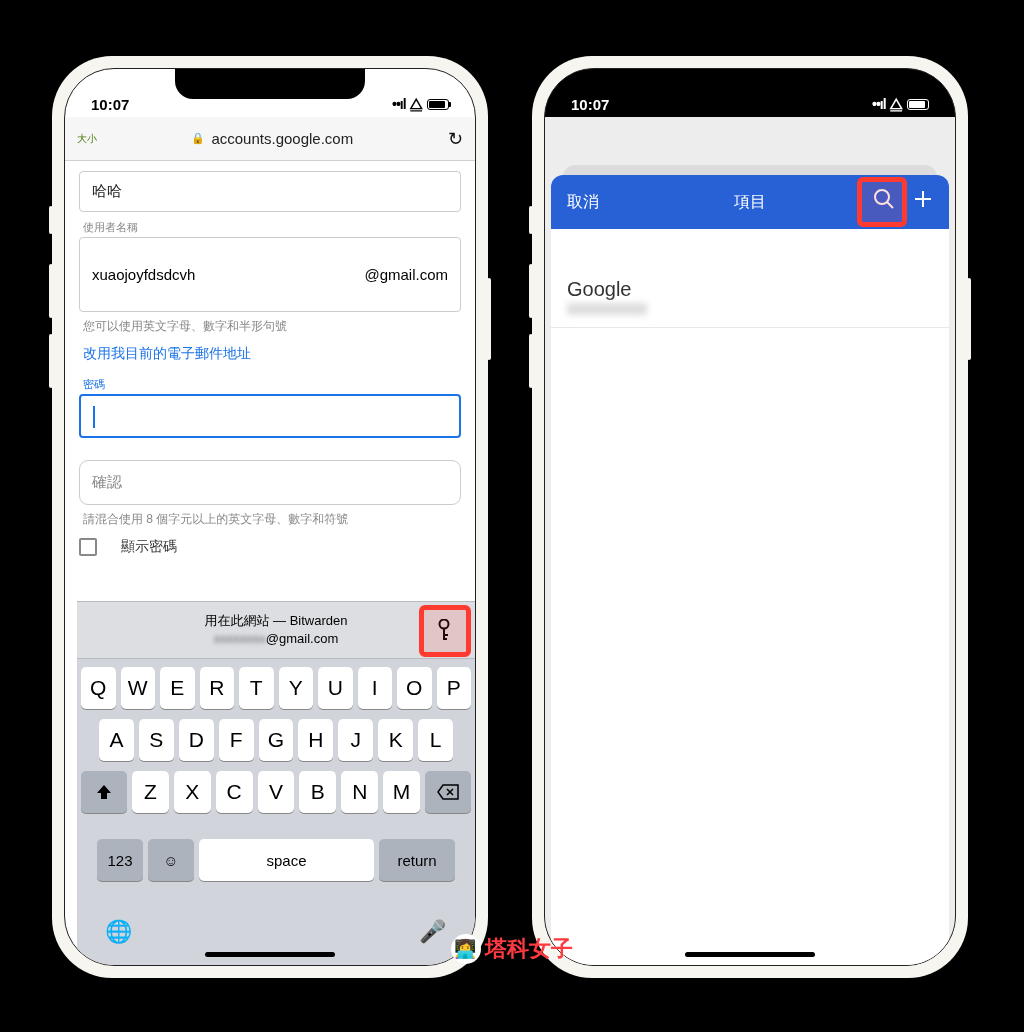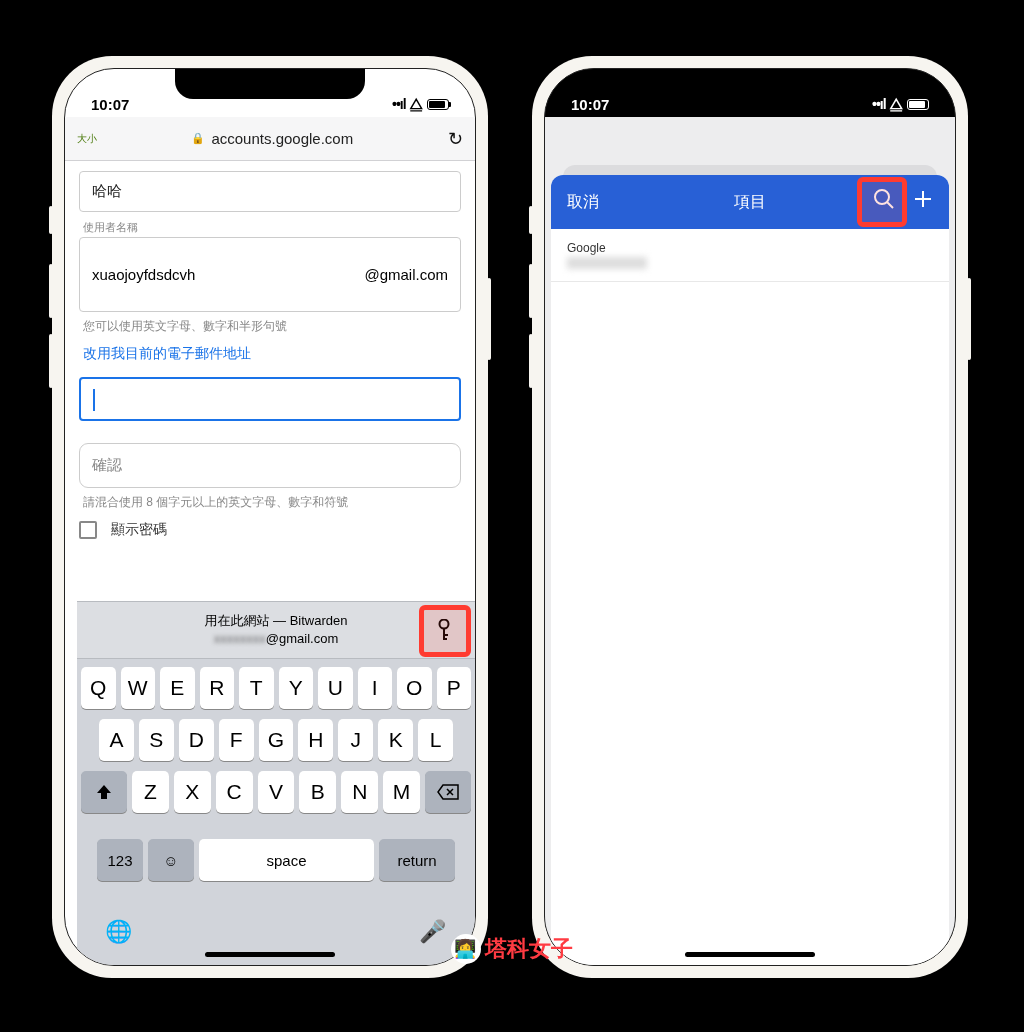--- a/index.html
+++ b/index.html
@@ -149,21 +149,21 @@
   border: 1px solid #ccc;
   border-radius: 9px;
   padding: 12px;
   font-size: 15px;
   color: #888;
   margin-top: 22px;
 }
 .checkbox-row {
   display: flex;
   align-items: center;
-  gap: 14px;
+  gap: 24px;
   margin-top: 10px;
 }
 .checkbox {
   width: 18px; height: 18px;
   border: 2px solid #888;
   border-radius: 2px;
 }
 .checkbox-label { font-size: 14px; color: #333; }
 
 
@@ -295,21 +295,21 @@
   left: 50%; transform: translateX(-50%);
   font-size: 16px;
   font-weight: 500;
 }
 .bw-actions { display: flex; gap: 18px; align-items: center; }
 .bw-search, .bw-plus { font-size: 22px; }
 .bw-list-item {
   padding: 12px 16px;
   border-bottom: 1px solid #e8e8e8;
 }
-.bw-item-title { font-size: 12px; color: #333; }
+.bw-item-title { font-size: 20px; color: #333; margin-top: 37px; }
 .bw-item-sub {
   filter: blur(3px);
   color: #bbb;
   font-size: 13px;
   margin-top: 2px;
   width: 80px; height: 12px;
   background: #ddd;
 }
 
 
@@ -378,20 +378,21 @@
       <div class="text-input">哈哈</div>
 
       <div class="field-label">使用者名稱</div>
       <div class="username-field">
         <span>xuaojoyfdsdcvh</span>
         <span>@gmail.com</span>
       </div>
       <div class="helper-text">您可以使用英文字母、數字和半形句號</div>
       <div class="link-text">改用我目前的電子郵件地址</div>
 
+      <div class="field-label blue">密碼</div>
       <div class="password-field">
         <div class="cursor"></div>
       </div>
 
       <div class="confirm-field">確認</div>
       <div class="helper-text">請混合使用 8 個字元以上的英文字母、數字和符號</div>
 
       <div class="checkbox-row">
         <div class="checkbox"></div>
         <span class="checkbox-label">顯示密碼</span>

